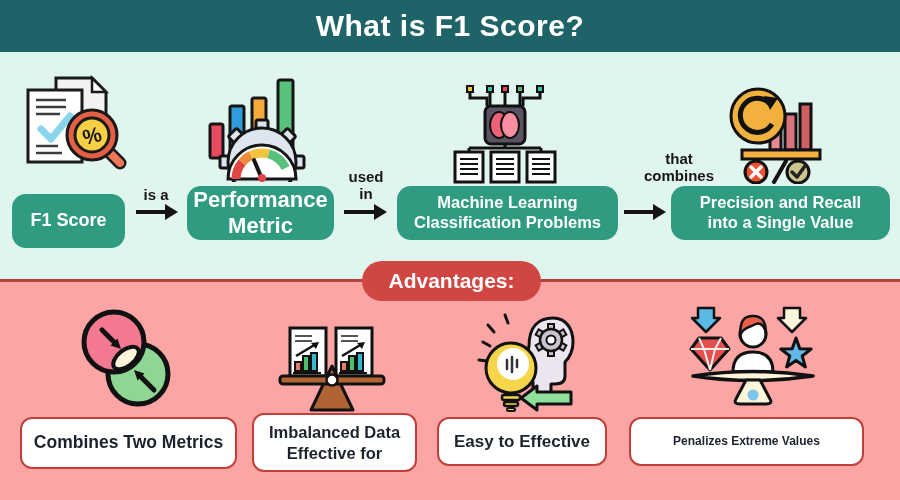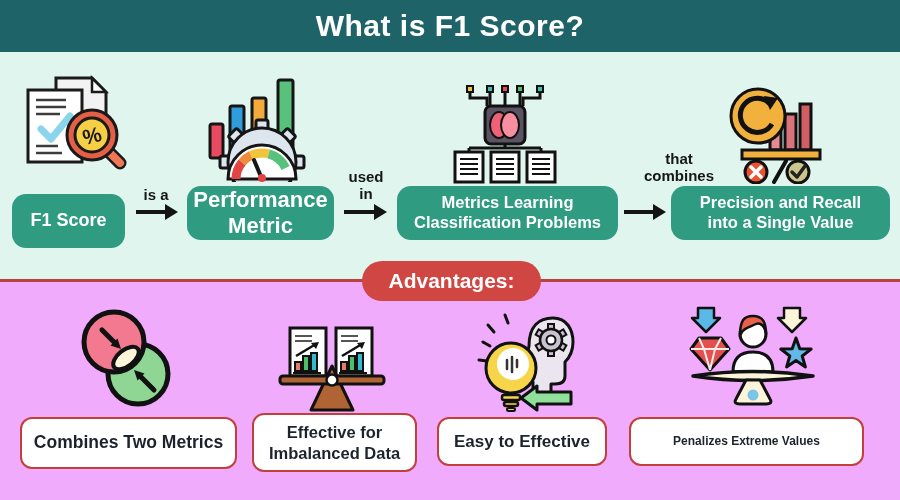--- a/index.html
+++ b/index.html
@@ -2,21 +2,21 @@
 <html><head>
 <meta charset="utf-8">
 <style>
   * { box-sizing: border-box; }
   html,body { margin:0; padding:0; }
   body {
     width:900px; height:500px;
     font-family:"Liberation Sans", sans-serif;
     overflow:hidden;
   }
-  .stage { position:relative; width:900px; height:500px; background:#f0abfc; overflow:hidden; }
+  .stage { position:relative; width:900px; height:500px; background:#fca5a5; overflow:hidden; }
 
   
   .header {
     position:absolute; top:0; left:0; width:900px; height:52px;
     background:#1e6368; display:flex; align-items:center; justify-content:center;
   }
   .header .title { color:#ffffff; font-size:30px; font-weight:bold; letter-spacing:.5px; }
 
   
   .section-flow {
@@ -200,21 +200,21 @@
   </svg>
 
   <div class="flow-box b1">
     <span>F1 Score</span>
   </div>
   <div class="flow-box b2">
     <span>Performance</span>
     <span>Metric</span>
   </div>
   <div class="flow-box b3">
-    <span>Metrics Learning</span>
+    <span>Machine Learning</span>
     <span>Classification Problems</span>
   </div>
   <div class="flow-box b4">
     <span>Precision and Recall</span>
     <span>into a Single Value</span>
   </div>
 
   <div class="arrow a1"></div>
   <div class="arrow a2"></div>
   <div class="arrow a3"></div>
@@ -321,22 +321,22 @@
     <path d="M47,66 Q47,46 67,46 Q87,46 87,66 Z" fill="#ffffff" stroke="#111" stroke-width="3"></path>
     <path d="M7,70 Q67,61 127,70 Q67,79 7,70 Z" fill="#fdf5da" stroke="#111" stroke-width="3.5" stroke-linejoin="round"></path>
     <path d="M60,74 L50,93 Q47,98 54,98 L80,98 Q87,98 84,93 L74,74 Z" fill="#fdf5da" stroke="#111" stroke-width="3" stroke-linejoin="round"></path>
     <circle cx="67" cy="89" r="5.5" fill="#7cc5ea"></circle>
   </svg>
 
   <div class="adv-label l1">
     <span>Combines Two Metrics</span>
   </div>
   <div class="adv-label l2">
+    <span>Imbalanced Data</span>
     <span>Effective for</span>
-    <span>Imbalanced Data</span>
   </div>
   <div class="adv-label l3">
     <span>Easy to Effective</span>
   </div>
   <div class="adv-label l4">
     <span>Penalizes Extreme Values</span>
   </div>
 
 
 </div>

